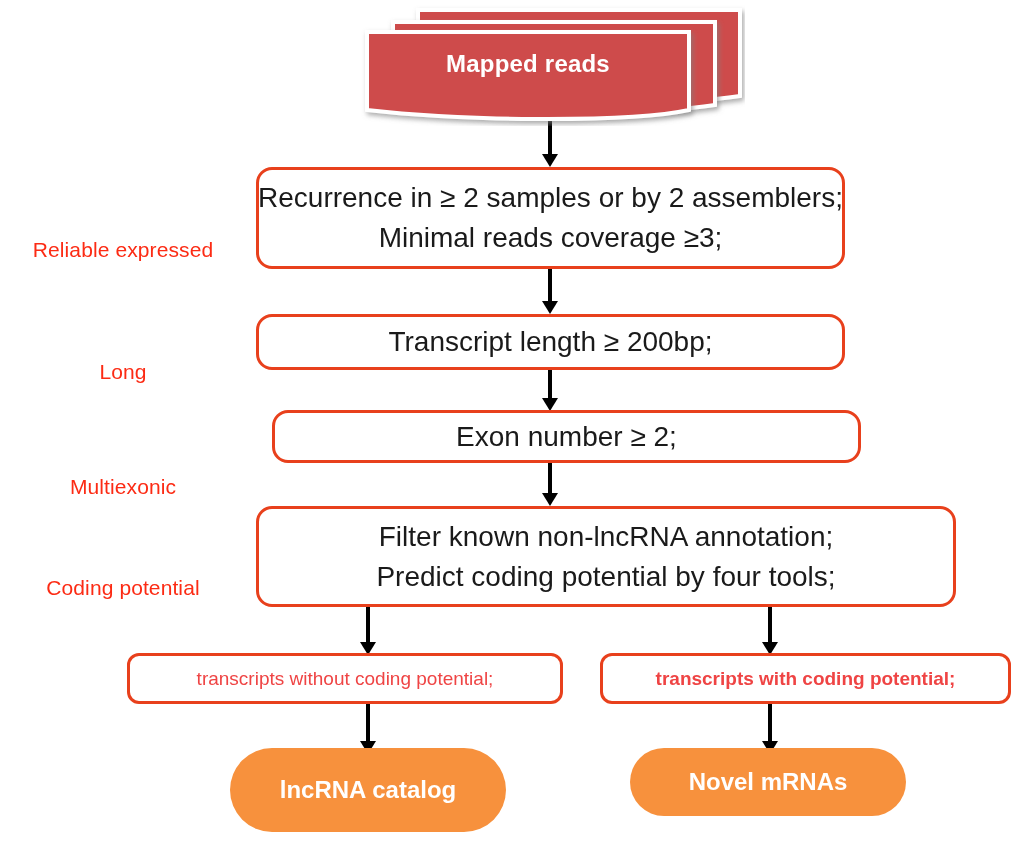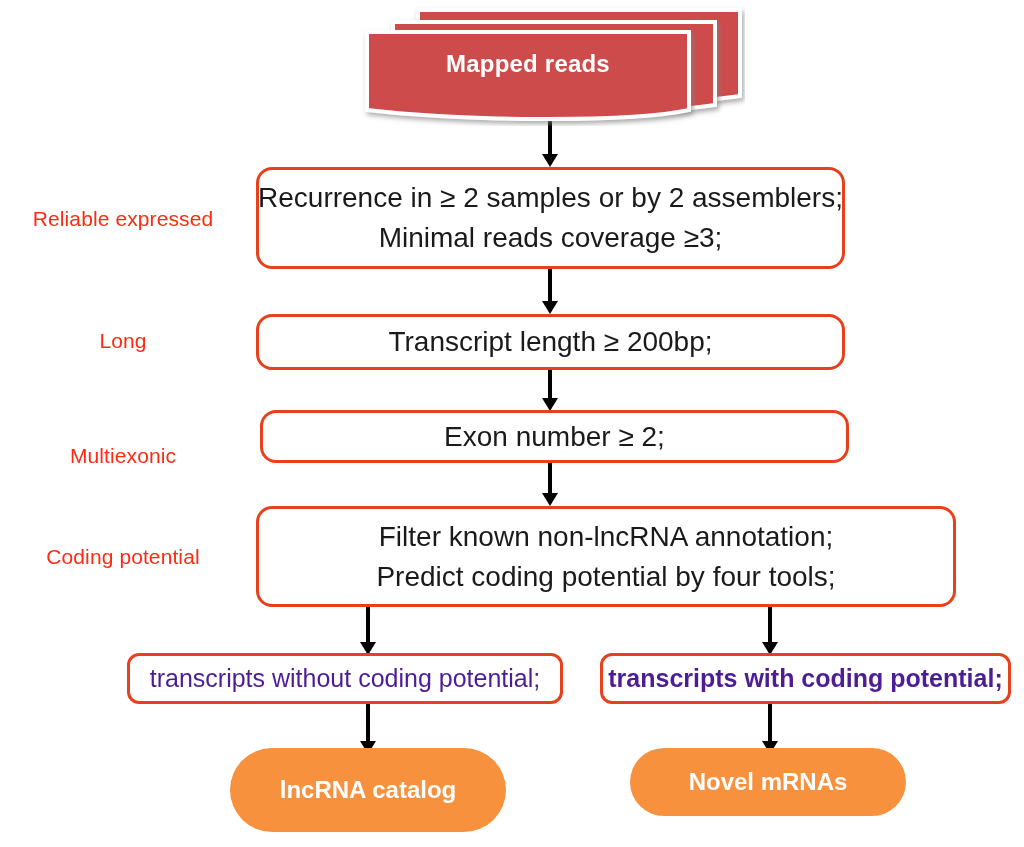--- a/index.html
+++ b/index.html
@@ -22,20 +22,21 @@
 
   
   .stage-label {
     position: absolute;
     color: #fc2b14;
     font-size: 21px;
     font-weight: 400;
     white-space: nowrap;
     text-align: center;
     letter-spacing: 0.1px;
+    margin-top: 31px;
   }
 
   
   .proc-box {
     position: absolute;
     box-sizing: border-box;
     background: #ffffff;
     border: 3px solid #e8401c;
     border-radius: 16px;
     display: flex;
@@ -52,22 +53,22 @@
 
   .branch-box {
     position: absolute;
     box-sizing: border-box;
     background: #ffffff;
     border: 3px solid #e8401c;
     border-radius: 12px;
     display: flex;
     align-items: center;
     justify-content: center;
-    color: #4c1d95;
-    font-size: 25px;
+    color: #ef4444;
+    font-size: 19px;
     white-space: nowrap;
     z-index: 3;
   }
 
   
   .pill {
     position: absolute;
     box-sizing: border-box;
     background: #f7913d;
     border-radius: 44px;
@@ -164,21 +165,21 @@
     <span class="ln">Transcript length ≥ 200bp;</span>
   </div>
 
   <div class="arrow" style="left:540px; top:370px; width:20px; height:41px;">
     <div class="shaft" style="height:28px;"></div>
     <div class="head"></div>
   </div>
 
   <div class="stage-label" style="left:8px; top:444px; width:230px;text-align:center;">Multiexonic</div>
 
-  <div class="proc-box" style="left:260px; top:410px; width:589px; height:53px;">
+  <div class="proc-box" style="left:272px; top:410px; width:589px; height:53px;">
     <span class="ln">Exon number ≥ 2;</span>
   </div>
 
   <div class="arrow" style="left:540px; top:463px; width:20px; height:43px;">
     <div class="shaft" style="height:30px;"></div>
     <div class="head"></div>
   </div>
 
   <div class="stage-label" style="left:8px; top:545px; width:230px;">Coding potential</div>
 

